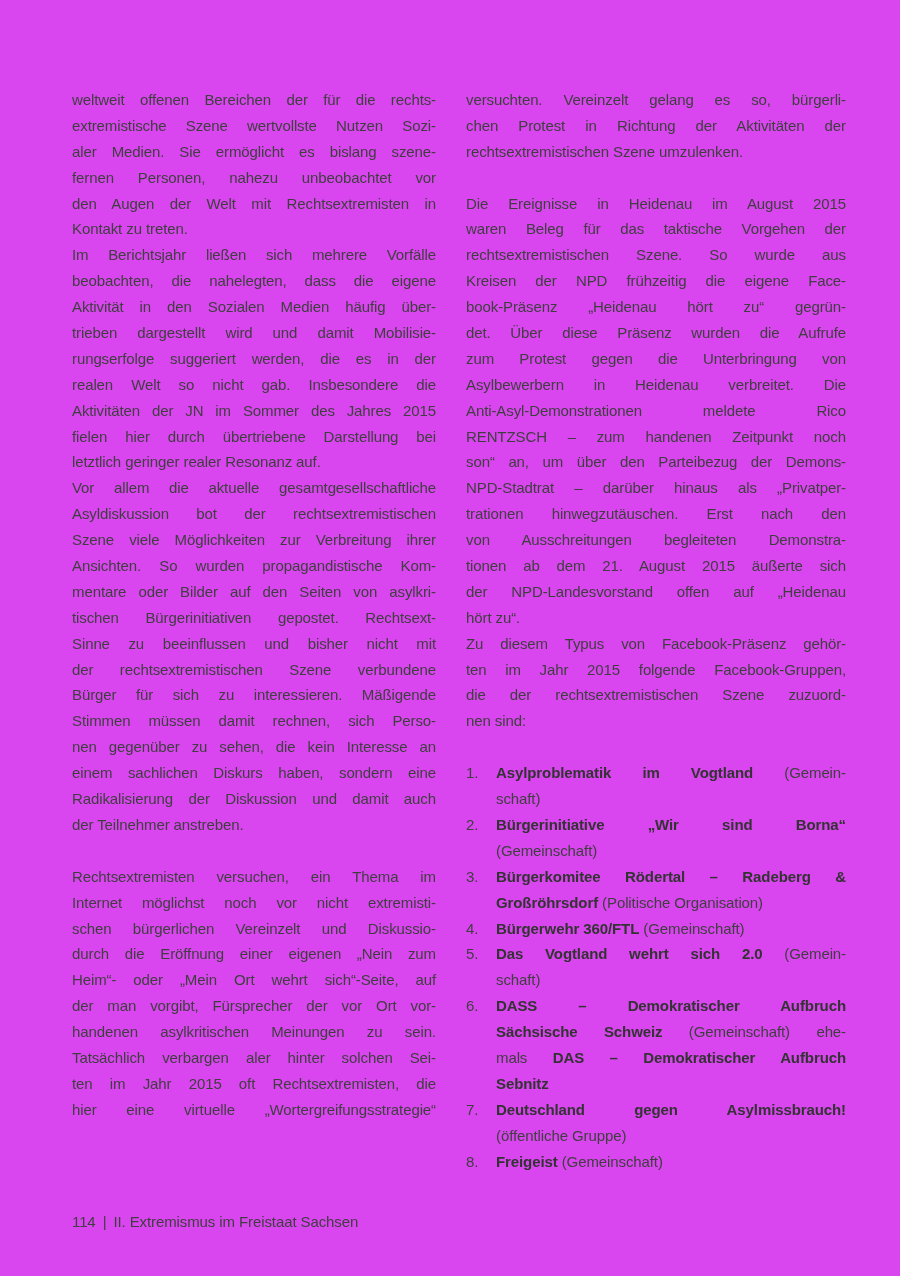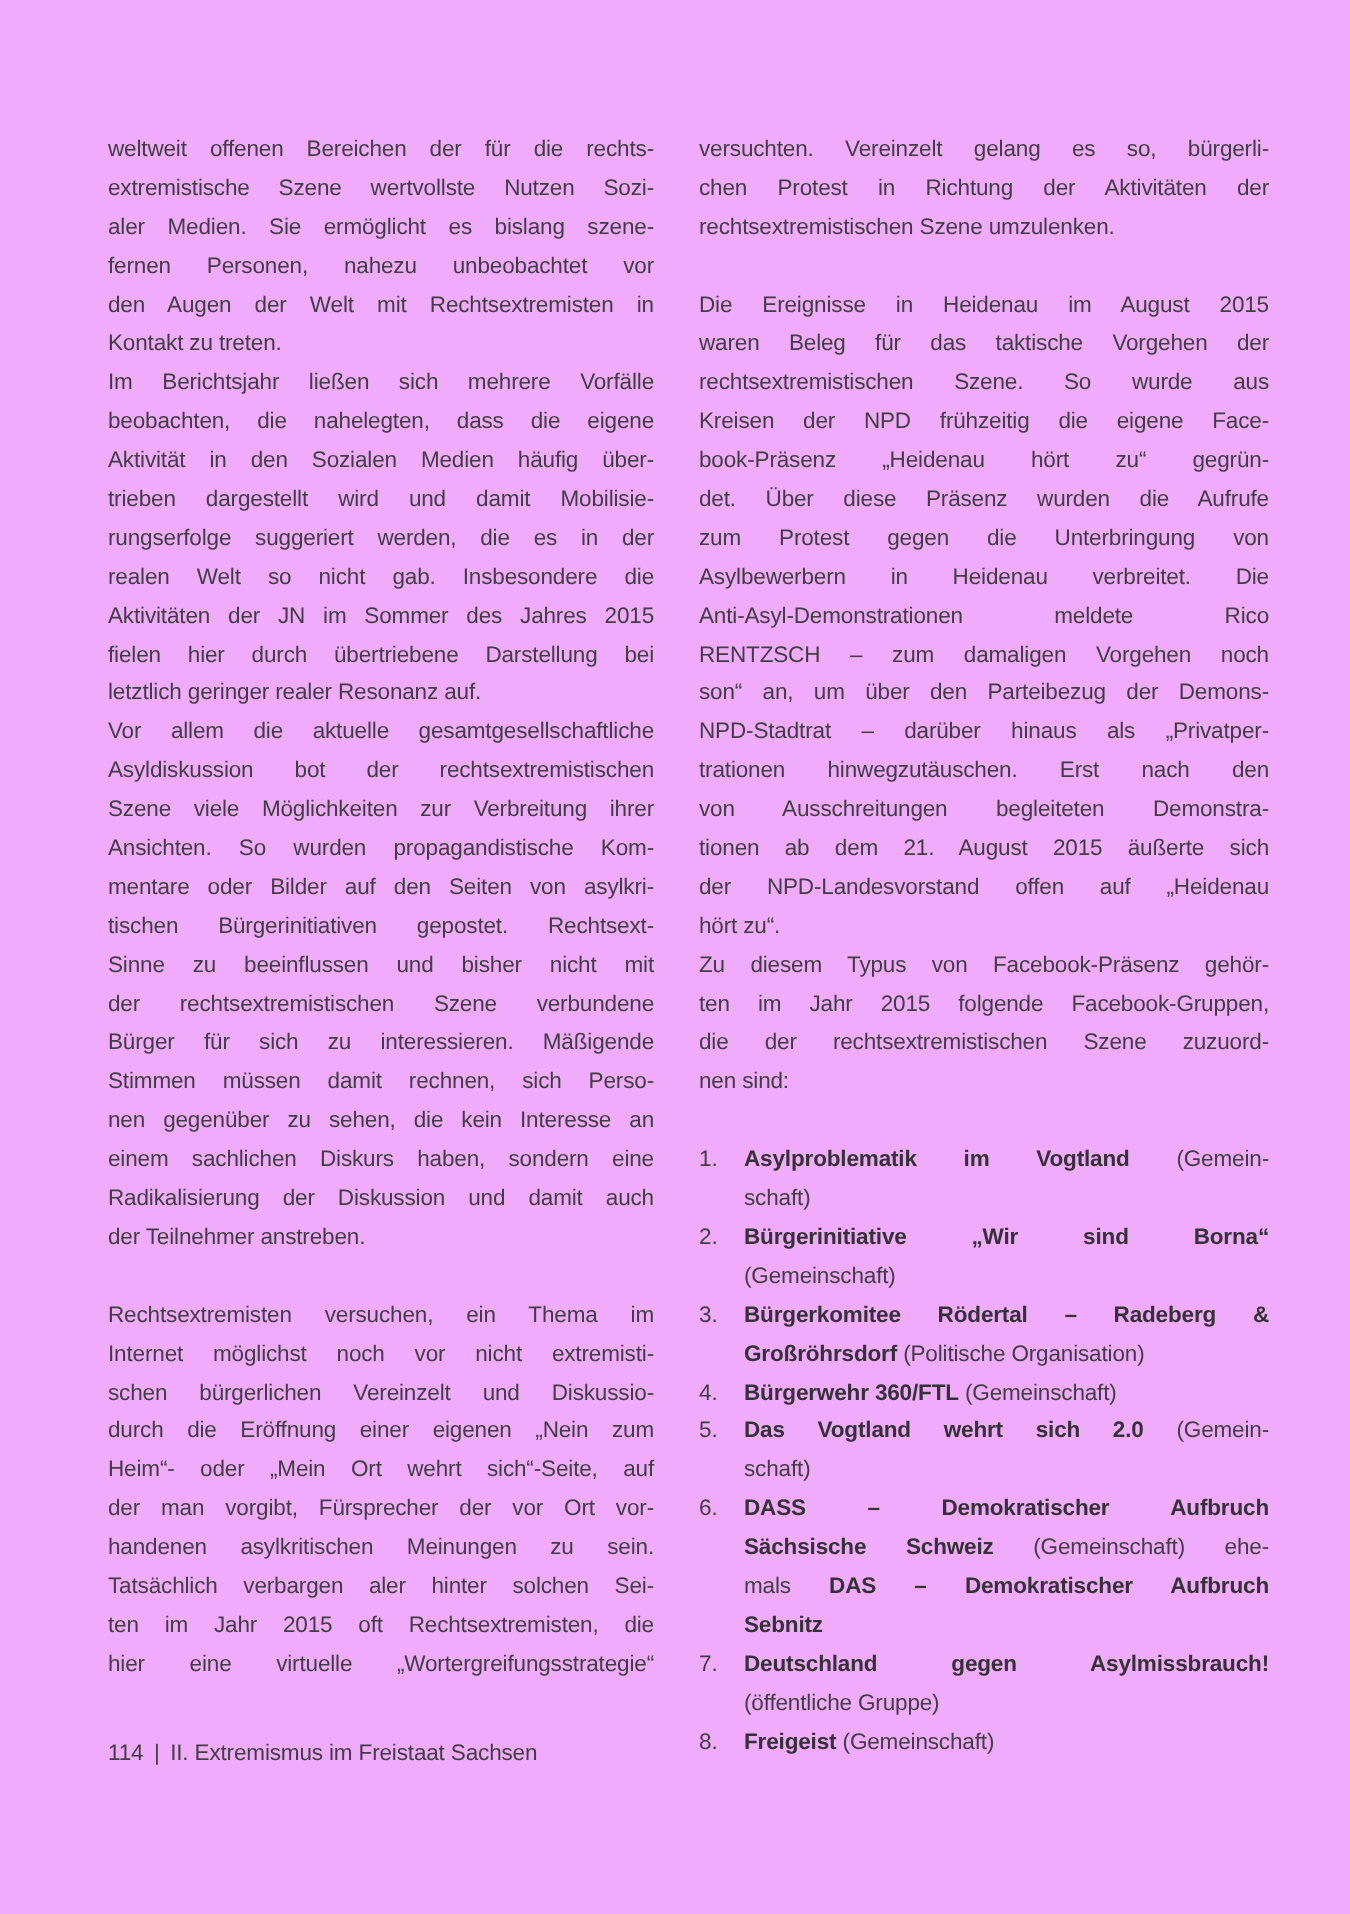--- a/index.html
+++ b/index.html
@@ -2,37 +2,37 @@
 <html><head>
 <meta charset="utf-8">
 <style>
   html,body{margin:0;padding:0;}
   body{
     width:900px;height:1276px;background:#ffffff;position:relative;overflow:hidden;
     font-family:"Liberation Sans", sans-serif;
     font-size:15px;color:#3f3f3f;
     -webkit-font-smoothing:antialiased;
   }
-  .page{position:absolute;inset:0;background:#f0abfc;}
+  .page{position:absolute;inset:0;background:#d946ef;}
   .col{position:absolute;top:87px;}
   .col-left{left:72px;width:364px;}
   .col-right{left:466px;width:380px;}
   .ln{
     line-height:25.9px;height:25.9px;
     text-align:justify;text-align-last:justify;
     letter-spacing:-0.1px;
   }
   .ln.end{text-align-last:left;}
   .b{font-weight:700;color:#333333;}
   .sp{height:25.9px;}
   .li{display:flex;}
   .num{width:30px;flex:none;line-height:25.9px;}
   .libody{flex:1;min-width:0;}
   .footer{
-    position:absolute;left:72px;top:1156px;
+    position:absolute;left:72px;top:1209px;
     line-height:25.9px;font-size:15px;color:#3f3f3f;letter-spacing:-0.1px;
   }
   .footer .sep{padding:0 7px;color:#3f3f3f;}
 </style>
 </head>
 <body>
 
 <div class="page">
   <div class="col col-left">
       <div>
@@ -94,21 +94,21 @@
       <div>
         <div class="ln"><span>Die Ereignisse in Heidenau im August 2015</span></div>
         <div class="ln"><span>waren Beleg für das taktische Vorgehen der</span></div>
         <div class="ln"><span>rechtsextremistischen Szene. So wurde aus</span></div>
         <div class="ln"><span>Kreisen der NPD frühzeitig die eigene Face-</span></div>
         <div class="ln"><span>book-Präsenz „Heidenau hört zu“ gegrün-</span></div>
         <div class="ln"><span>det. Über diese Präsenz wurden die Aufrufe</span></div>
         <div class="ln"><span>zum Protest gegen die Unterbringung von</span></div>
         <div class="ln"><span>Asylbewerbern in Heidenau verbreitet. Die</span></div>
         <div class="ln"><span>Anti-Asyl-Demonstrationen meldete Rico</span></div>
-        <div class="ln"><span>RENTZSCH – zum damaligen Vorgehen noch</span></div>
+        <div class="ln"><span>RENTZSCH – zum handenen Zeitpunkt noch</span></div>
         <div class="ln"><span>son“ an, um über den Parteibezug der Demons-</span></div>
         <div class="ln"><span>NPD-Stadtrat – darüber hinaus als „Privatper-</span></div>
         <div class="ln"><span>trationen hinwegzutäuschen. Erst nach den</span></div>
         <div class="ln"><span>von Ausschreitungen begleiteten Demonstra-</span></div>
         <div class="ln"><span>tionen ab dem 21. August 2015 äußerte sich</span></div>
         <div class="ln"><span>der NPD-Landesvorstand offen auf „Heidenau</span></div>
         <div class="ln end"><span>hört zu“.</span></div>
       </div>
       <div>
         <div class="ln"><span>Zu diesem Typus von Facebook-Präsenz gehör-</span></div>

